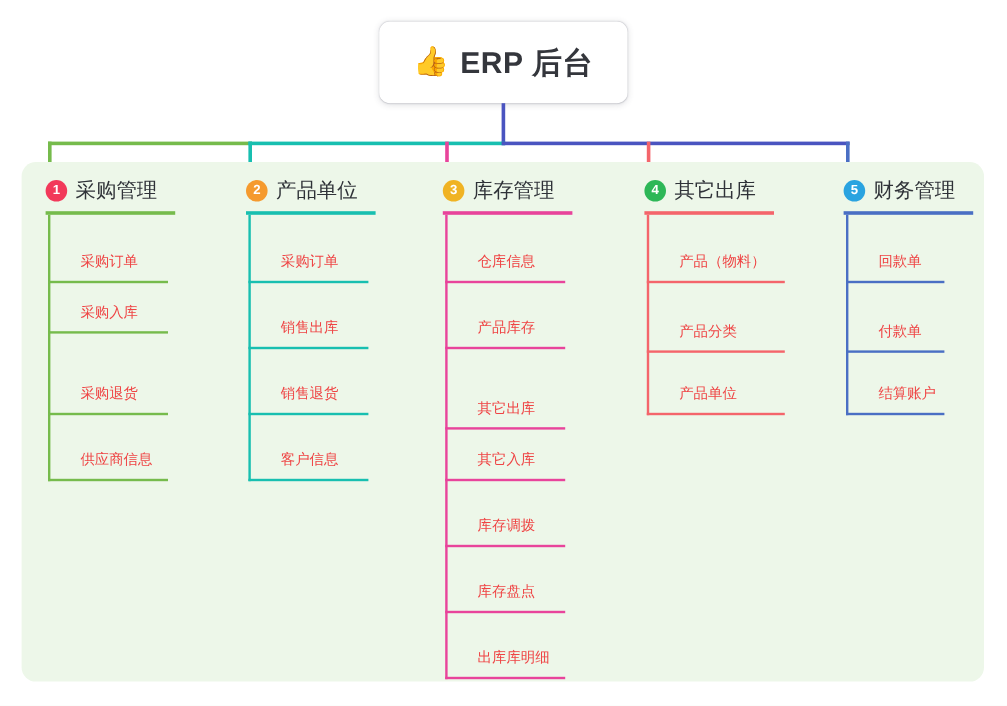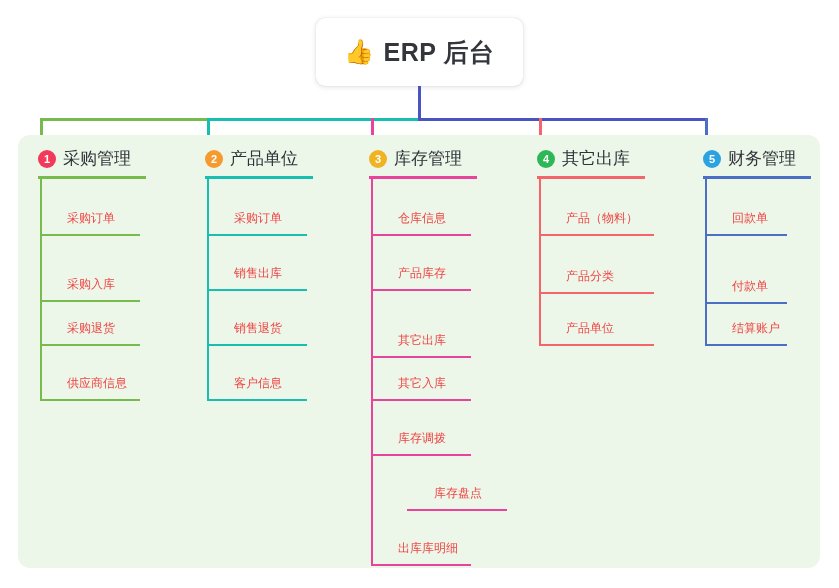--- a/index.html
+++ b/index.html
@@ -107,21 +107,21 @@
         <div class="col-head">
           <span class="badge" style="background: rgb(242, 57, 90);">1</span>
           <span class="col-title">采购管理</span>
         </div>
         <div class="head-rule" style="width: 108px; background: rgb(118, 187, 76);"></div>
         <div class="spine" style="height: 222px; background: rgb(118, 187, 76);"></div>
         <div class="leaf" style="top: 46px; width: 100px;">
           <span class="leaf-label">采购订单</span>
           <div class="leaf-rule" style="width: 100px; background: rgb(118, 187, 76);"></div>
         </div>
-        <div class="leaf" style="top: 112px; width: 100px;">
+        <div class="leaf" style="top: 88px; width: 100px;">
           <span class="leaf-label">采购入库</span>
           <div class="leaf-rule" style="width: 100px; background: rgb(118, 187, 76);"></div>
         </div>
         <div class="leaf" style="top: 156px; width: 100px;">
           <span class="leaf-label">采购退货</span>
           <div class="leaf-rule" style="width: 100px; background: rgb(118, 187, 76);"></div>
         </div>
         <div class="leaf" style="top: 211px; width: 100px;">
           <span class="leaf-label">供应商信息</span>
           <div class="leaf-rule" style="width: 100px; background: rgb(118, 187, 76);"></div>
@@ -171,21 +171,21 @@
           <div class="leaf-rule" style="width: 100px; background: rgb(232, 68, 155);"></div>
         </div>
         <div class="leaf" style="top: 211px; width: 100px;">
           <span class="leaf-label">其它入库</span>
           <div class="leaf-rule" style="width: 100px; background: rgb(232, 68, 155);"></div>
         </div>
         <div class="leaf" style="top: 266px; width: 100px;">
           <span class="leaf-label">库存调拨</span>
           <div class="leaf-rule" style="width: 100px; background: rgb(232, 68, 155);"></div>
         </div>
-        <div class="leaf" style="top: 321px; width: 100px; margin-left: 36px;">
+        <div class="leaf" style="top: 321px; width: 100px;">
           <span class="leaf-label">库存盘点</span>
           <div class="leaf-rule" style="width: 100px; background: rgb(232, 68, 155);"></div>
         </div>
         <div class="leaf" style="top: 376px; width: 100px;">
           <span class="leaf-label">出库库明细</span>
           <div class="leaf-rule" style="width: 100px; background: rgb(232, 68, 155);"></div>
         </div>
       </div>
       <div class="col" style="left: 537px; top: 135px;">
         <div class="col-head">
@@ -211,21 +211,21 @@
         <div class="col-head">
           <span class="badge" style="background: rgb(42, 163, 224);">5</span>
           <span class="col-title">财务管理</span>
         </div>
         <div class="head-rule" style="width: 108px; background: rgb(74, 111, 196);"></div>
         <div class="spine" style="height: 167px; background: rgb(74, 111, 196);"></div>
         <div class="leaf" style="top: 46px; width: 82px;">
           <span class="leaf-label">回款单</span>
           <div class="leaf-rule" style="width: 82px; background: rgb(74, 111, 196);"></div>
         </div>
-        <div class="leaf" style="top: 114px; width: 82px;">
+        <div class="leaf" style="top: 104px; width: 82px;">
           <span class="leaf-label">付款单</span>
           <div class="leaf-rule" style="width: 82px; background: rgb(74, 111, 196);"></div>
         </div>
         <div class="leaf" style="top: 156px; width: 82px;">
           <span class="leaf-label">结算账户</span>
           <div class="leaf-rule" style="width: 82px; background: rgb(74, 111, 196);"></div>
         </div>
       </div>
     </div>
 

